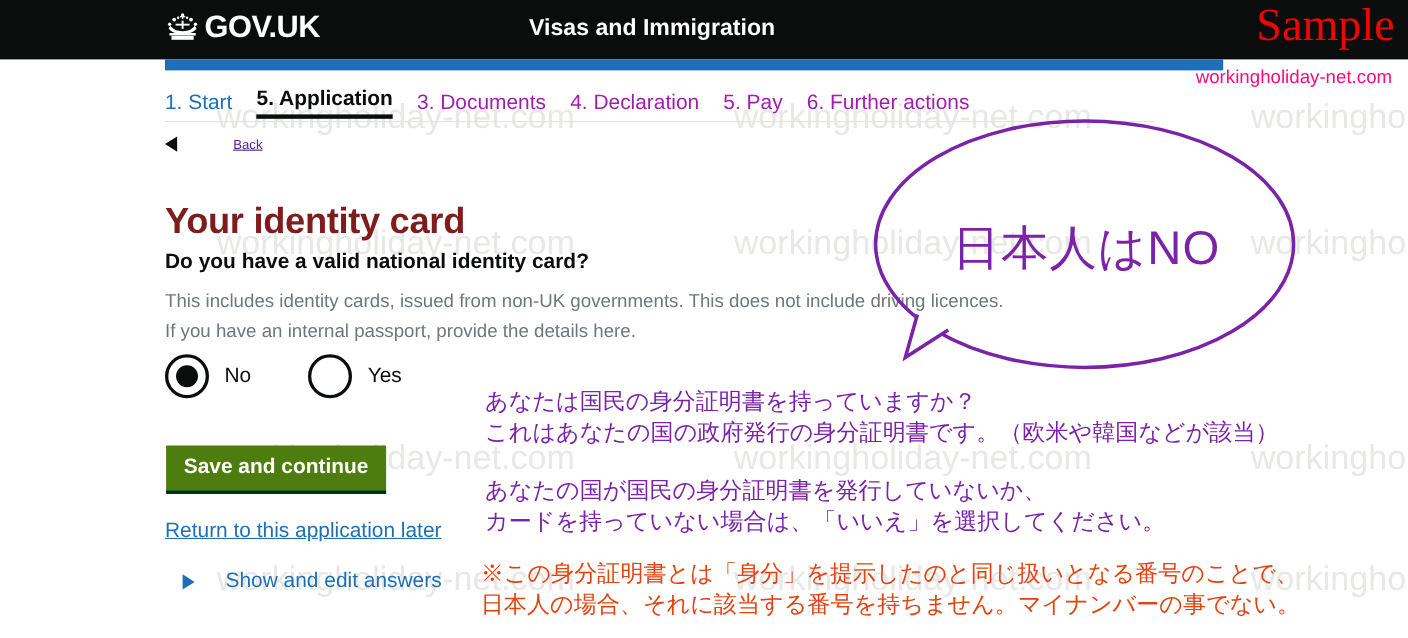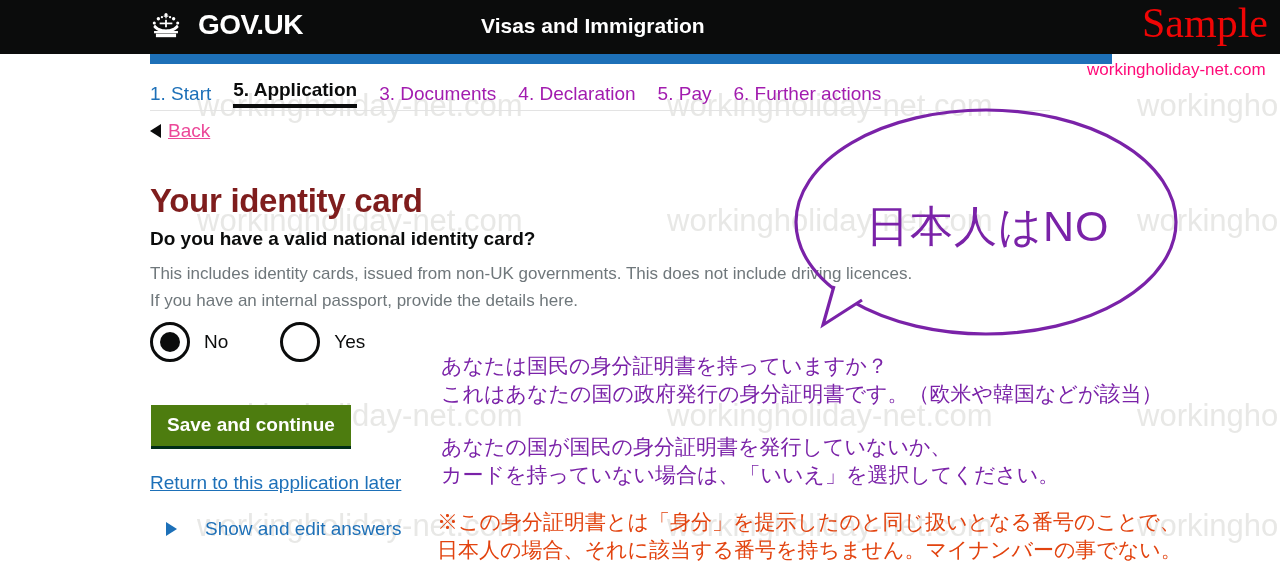--- a/index.html
+++ b/index.html
@@ -40,22 +40,21 @@
     position: absolute;
     left: 0; top: 0;
     width: 1280px; height: 54px;
     background: #0b0c0c;
     z-index: 20;
   }
   .brand {
     position: absolute;
     left: 150px; top: 11px;
     display: flex;
-    align-items: center;
-    gap: 16px;
+    gap: 4px;
   }
   .crown-icon { width: 32px; height: 26px; display:block; }
   .brand-name {
     color: #ffffff;
     font-size: 28px;
     font-weight: bold;
     letter-spacing: -0.5px;
     line-height: 1;
   }
   .service-title {
@@ -135,24 +134,25 @@
     display: flex; align-items: center; gap: 7px;
     z-index: 10;
   }
   .back-arrow {
     width: 0; height: 0;
     border-top: 7px solid transparent;
     border-bottom: 7px solid transparent;
     border-right: 11px solid #0b0c0c;
   }
   .back-link {
-    color: #ec4899;
-    font-size: 19px;
+    color: #4c1d95;
+    font-size: 12px;
     text-decoration: underline;
     line-height: 20px;
+    margin-left: 44px;
   }
 
   
   .page-title {
     position: absolute;
     left: 150px; top: 160px;
     font-size: 33px;
     font-weight: bold;
     color: #7f1d1d;
     letter-spacing: -0.3px;

